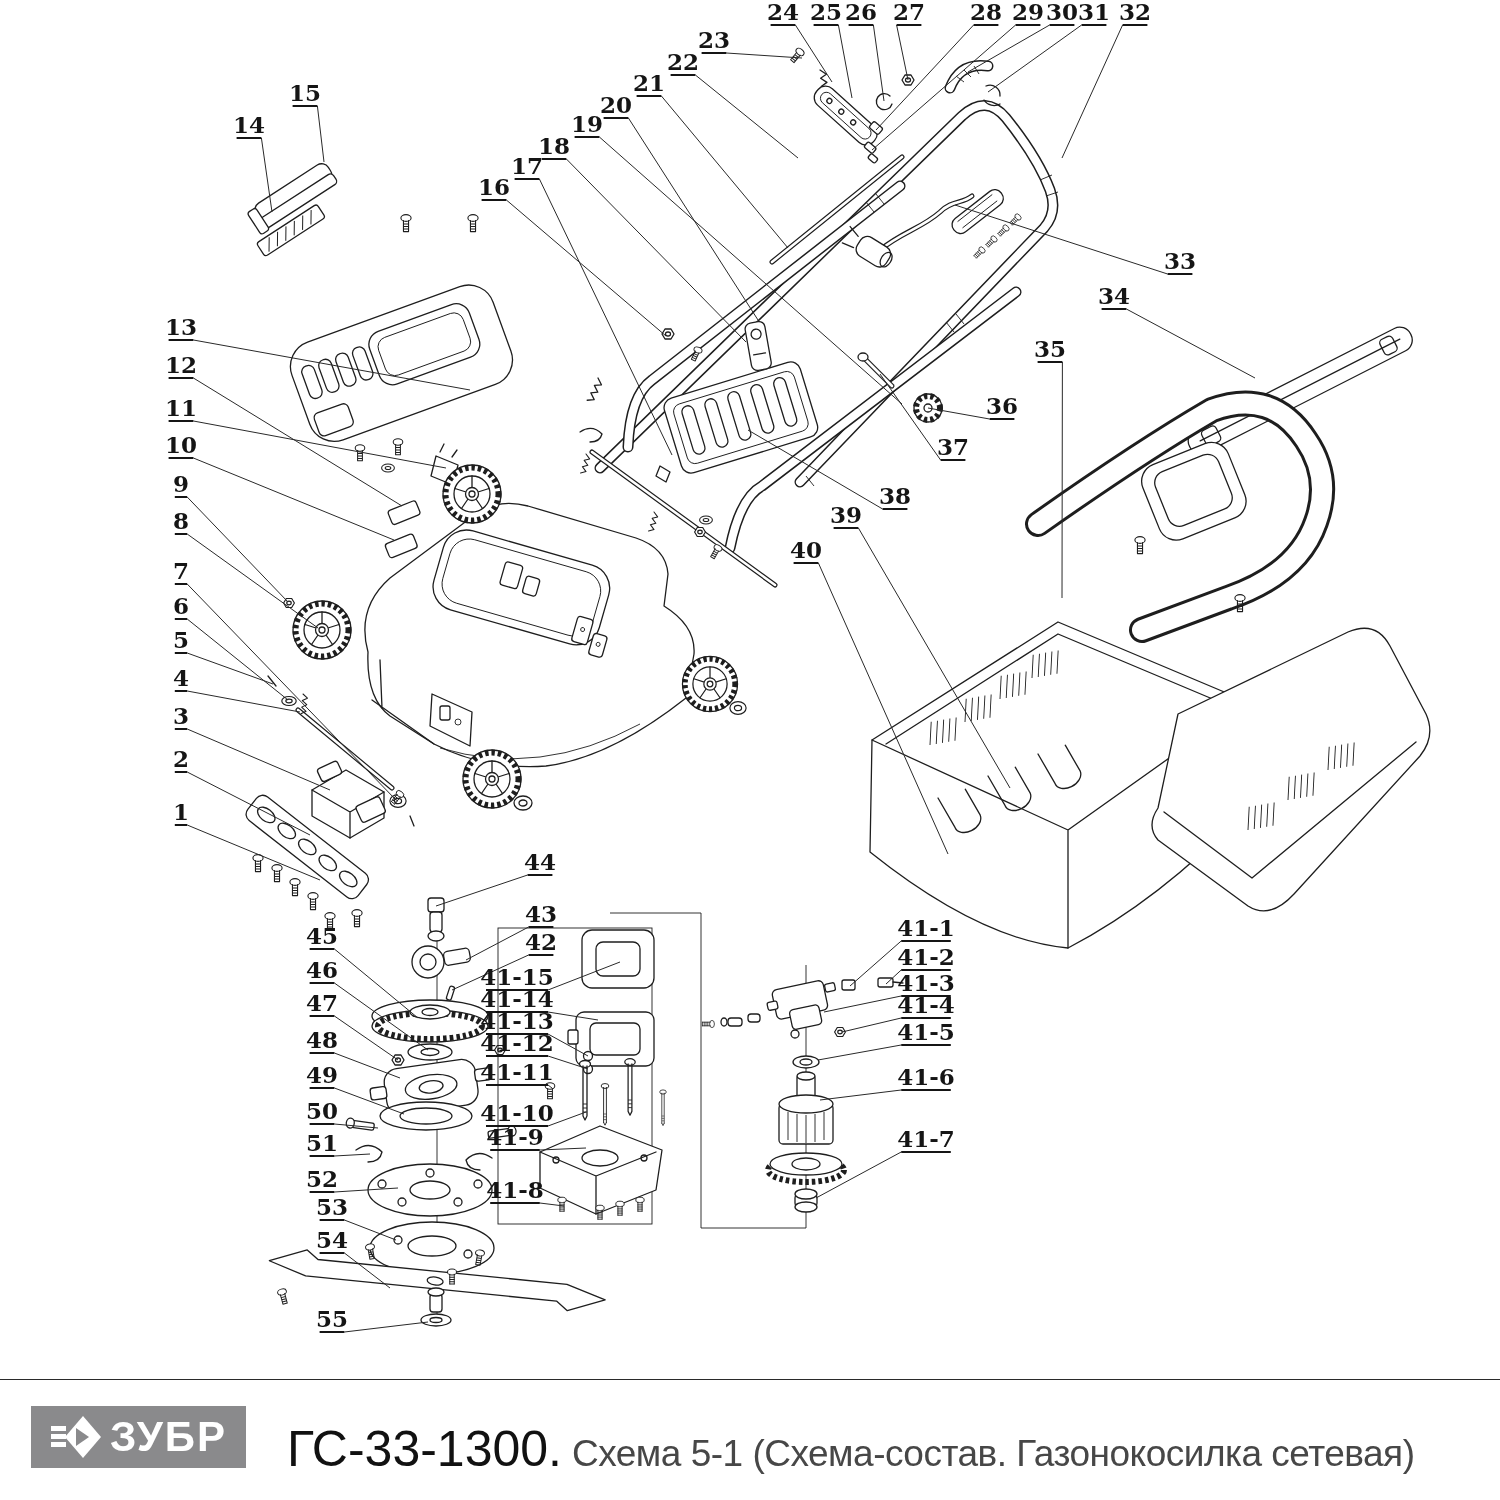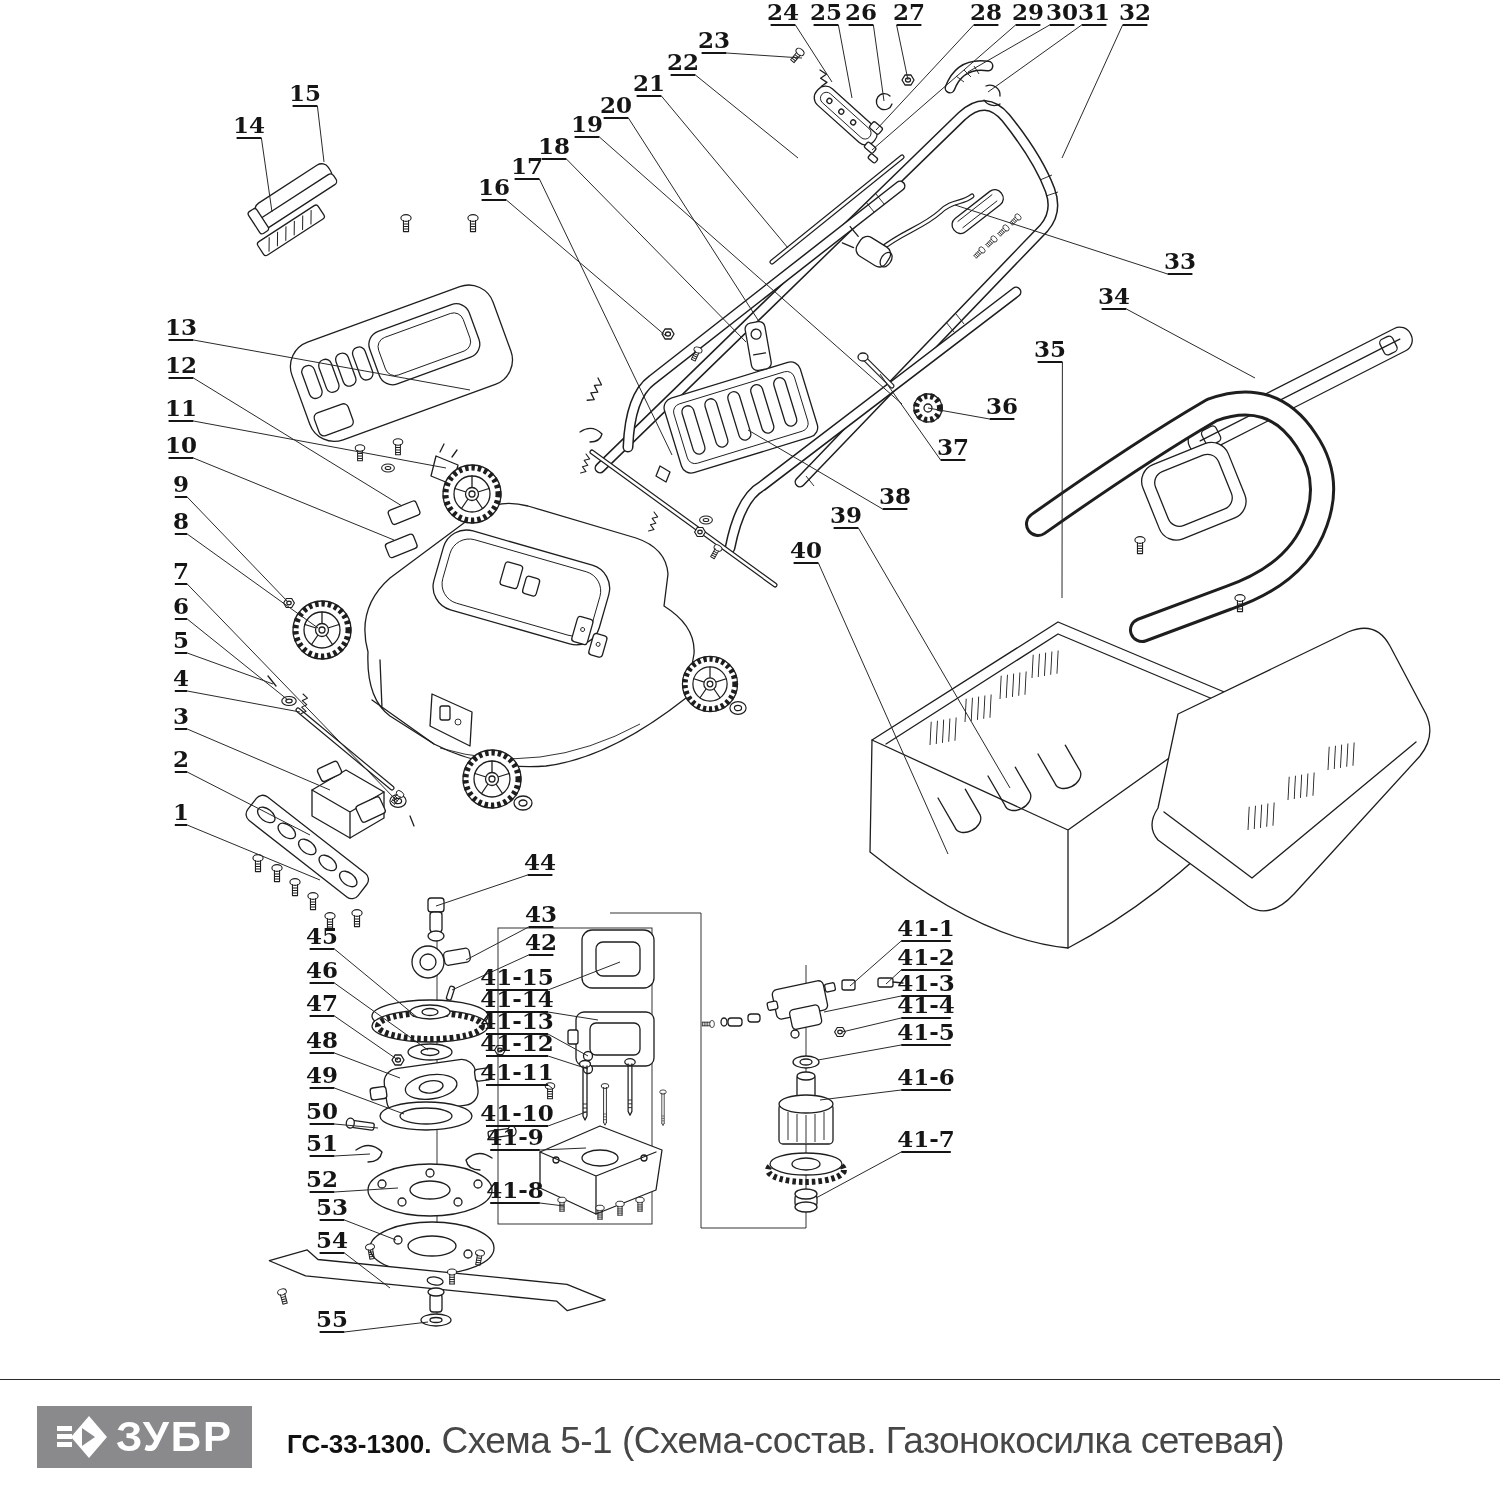--- a/index.html
+++ b/index.html
@@ -15,26 +15,26 @@
   .tube-o{stroke:var(--line);stroke-width:11;fill:none;stroke-linecap:round;}
   .tube-i{stroke:#fff;stroke-width:8;fill:none;stroke-linecap:round;}
   .band-o{stroke:var(--line);stroke-width:26;fill:none;stroke-linecap:round;}
   .band-i{stroke:#fff;stroke-width:20;fill:none;stroke-linecap:round;}
   .rod-o{stroke:var(--line);stroke-width:5;fill:none;stroke-linecap:round;}
   .rod-i{stroke:#fff;stroke-width:2.6;fill:none;stroke-linecap:round;}
   .teeth{stroke:var(--line);stroke-width:6;fill:none;stroke-dasharray:3.5 3;}
   .leader{stroke:#2a2a2a;stroke-width:1;}
   .ul{stroke:#151515;stroke-width:2;}
   .rule{position:absolute;left:0;top:1379px;width:1500px;height:1px;background:#2a2a2a;}
-  .brand-badge{position:absolute;left:37px;top:1406px;width:215px;height:62px;
+  .brand-badge{position:absolute;left:31px;top:1406px;width:215px;height:62px;
     background:var(--logo_bg);display:flex;align-items:center;justify-content:center;gap:8px;}
   .brand-badge span{color:#fff;font-weight:bold;font-size:42px;letter-spacing:2px;
     font-family:"Liberation Sans",sans-serif;}
   .caption{position:absolute;left:287px;top:1420px;white-space:nowrap;}
-  .caption .model{font-weight:bold;font-size:26px;color:var(--model_text);}
+  .caption .model{font-weight:normal;font-size:50px;color:var(--model_text);}
   .caption .subtitle{font-size:37px;font-weight:400;color:var(--subtitle_text);margin-left:10px;letter-spacing:-.5px;}
 </style>
 </head>
 <body>
 
 <div id="stage">
 
 <svg id="diagram" width="1500" height="1500" viewBox="0 0 1500 1500">
   <defs>
     <g id="screw">

